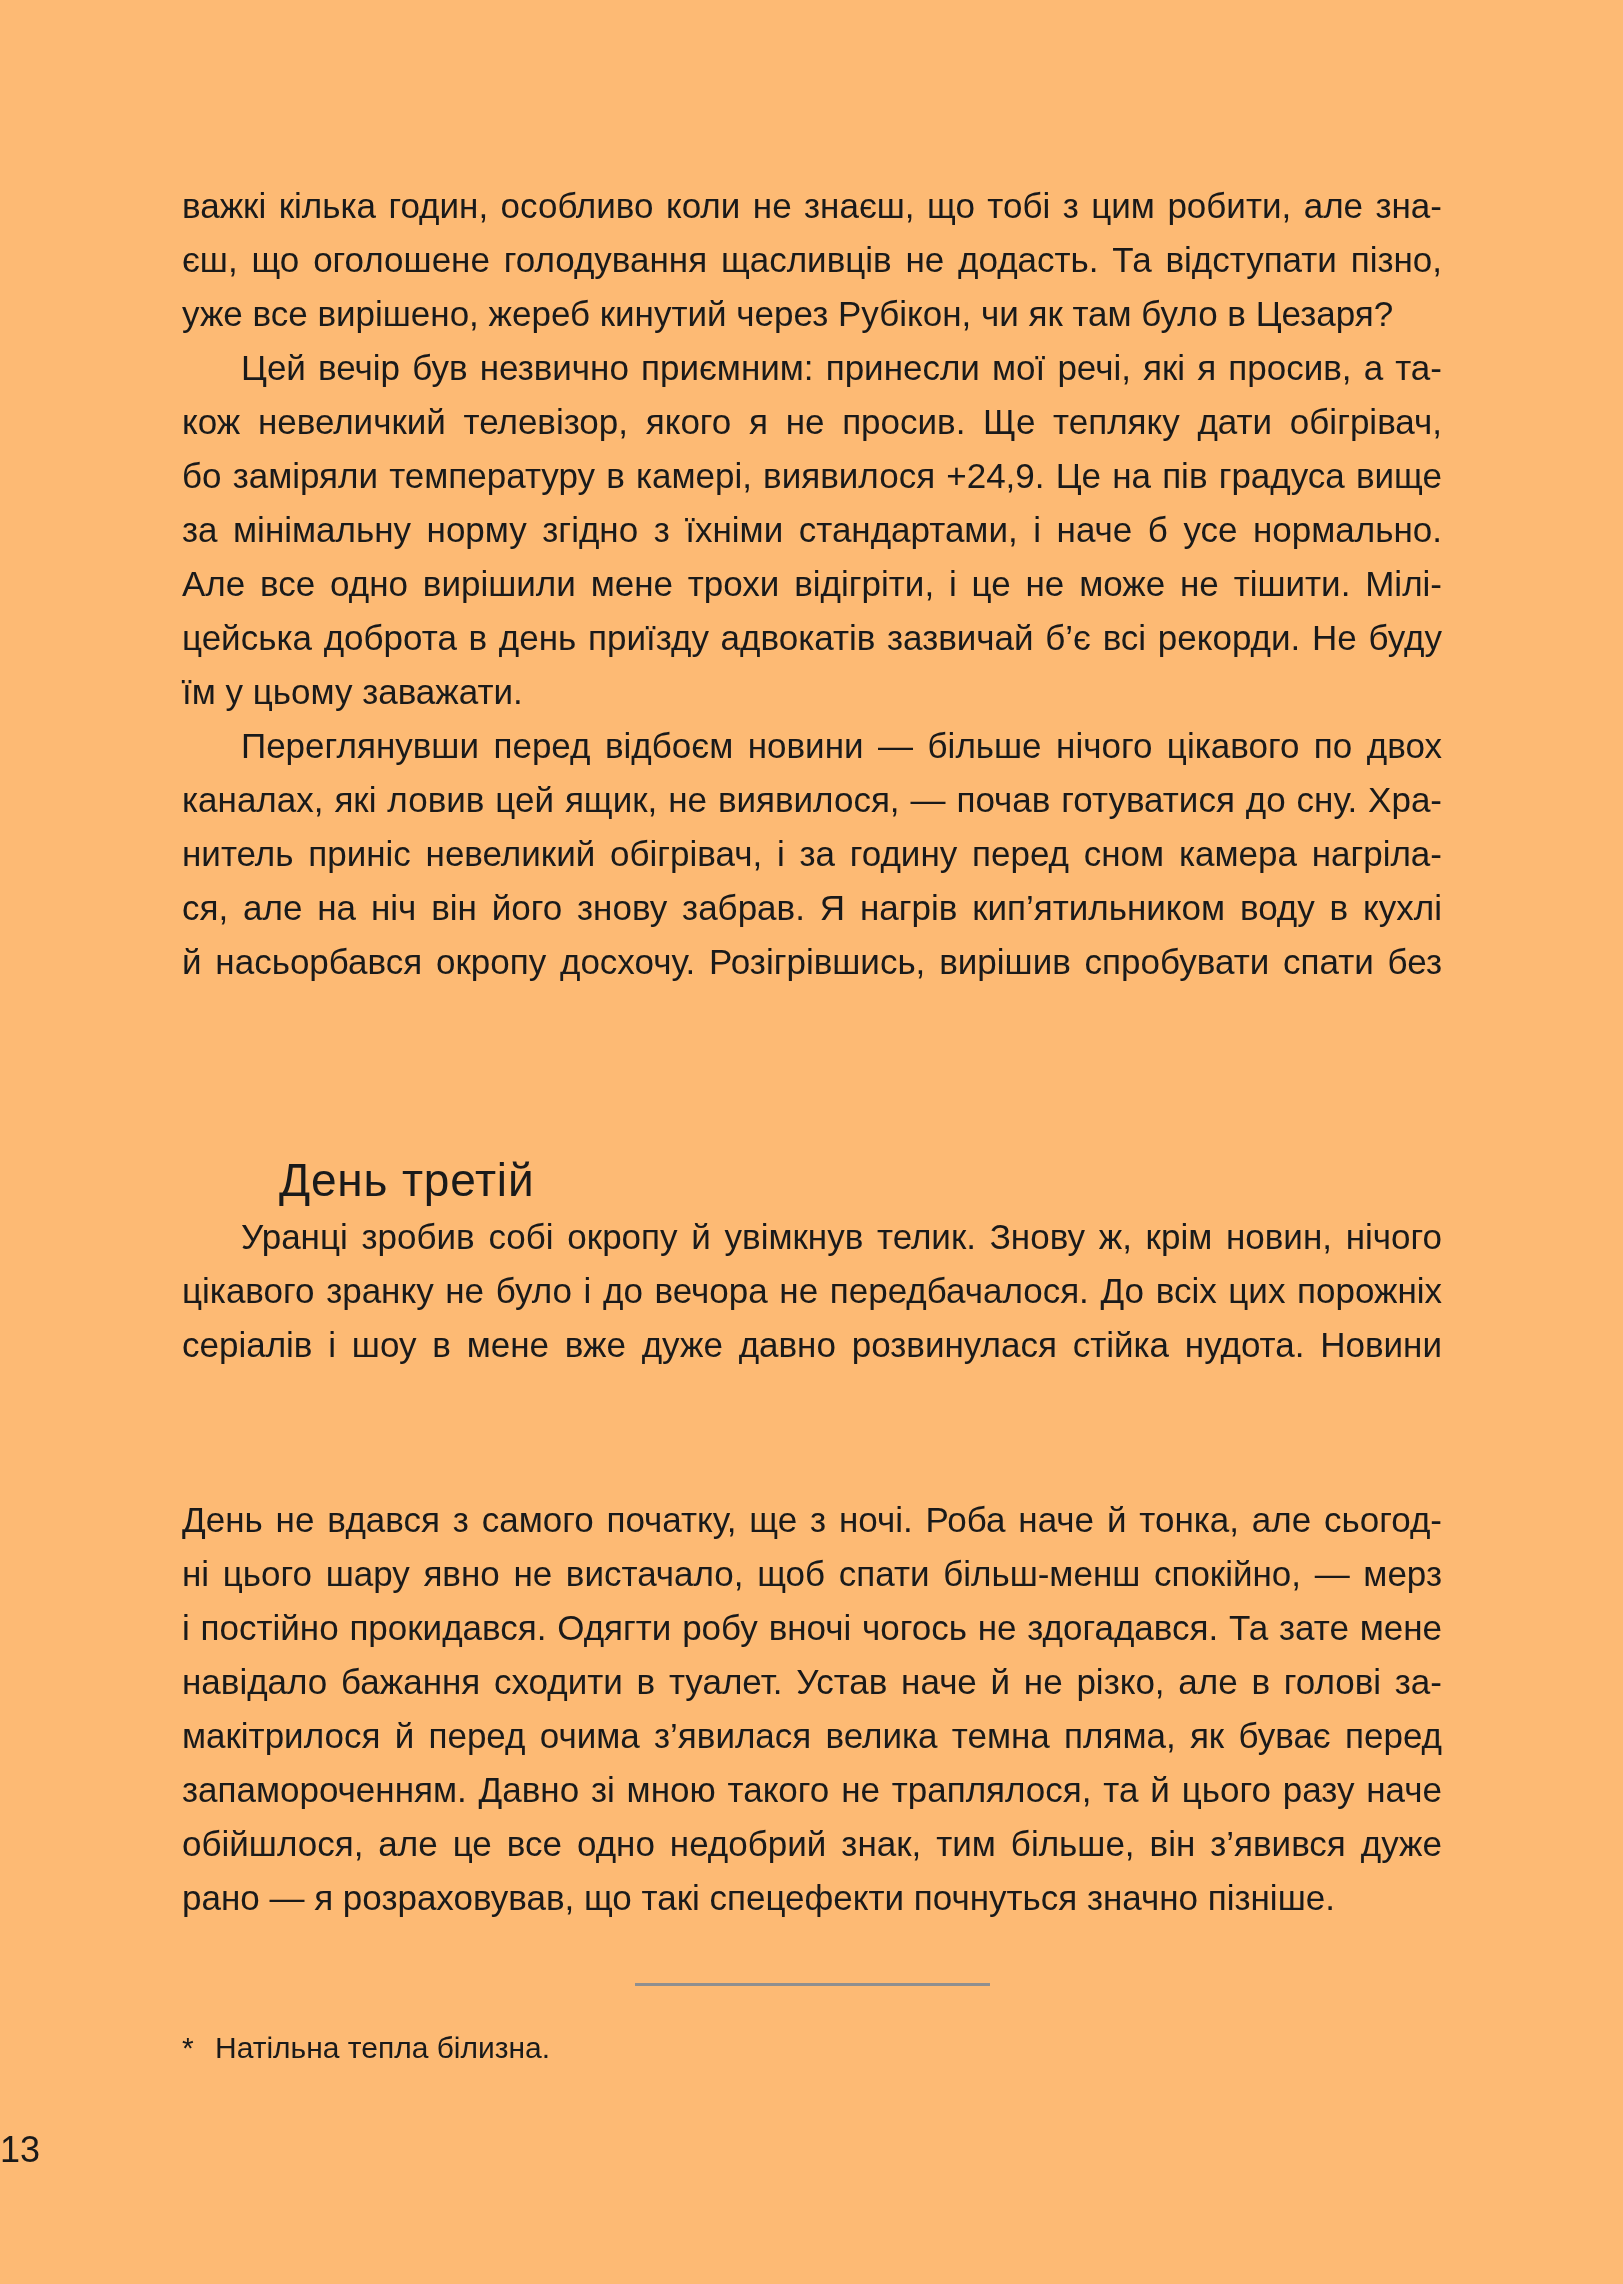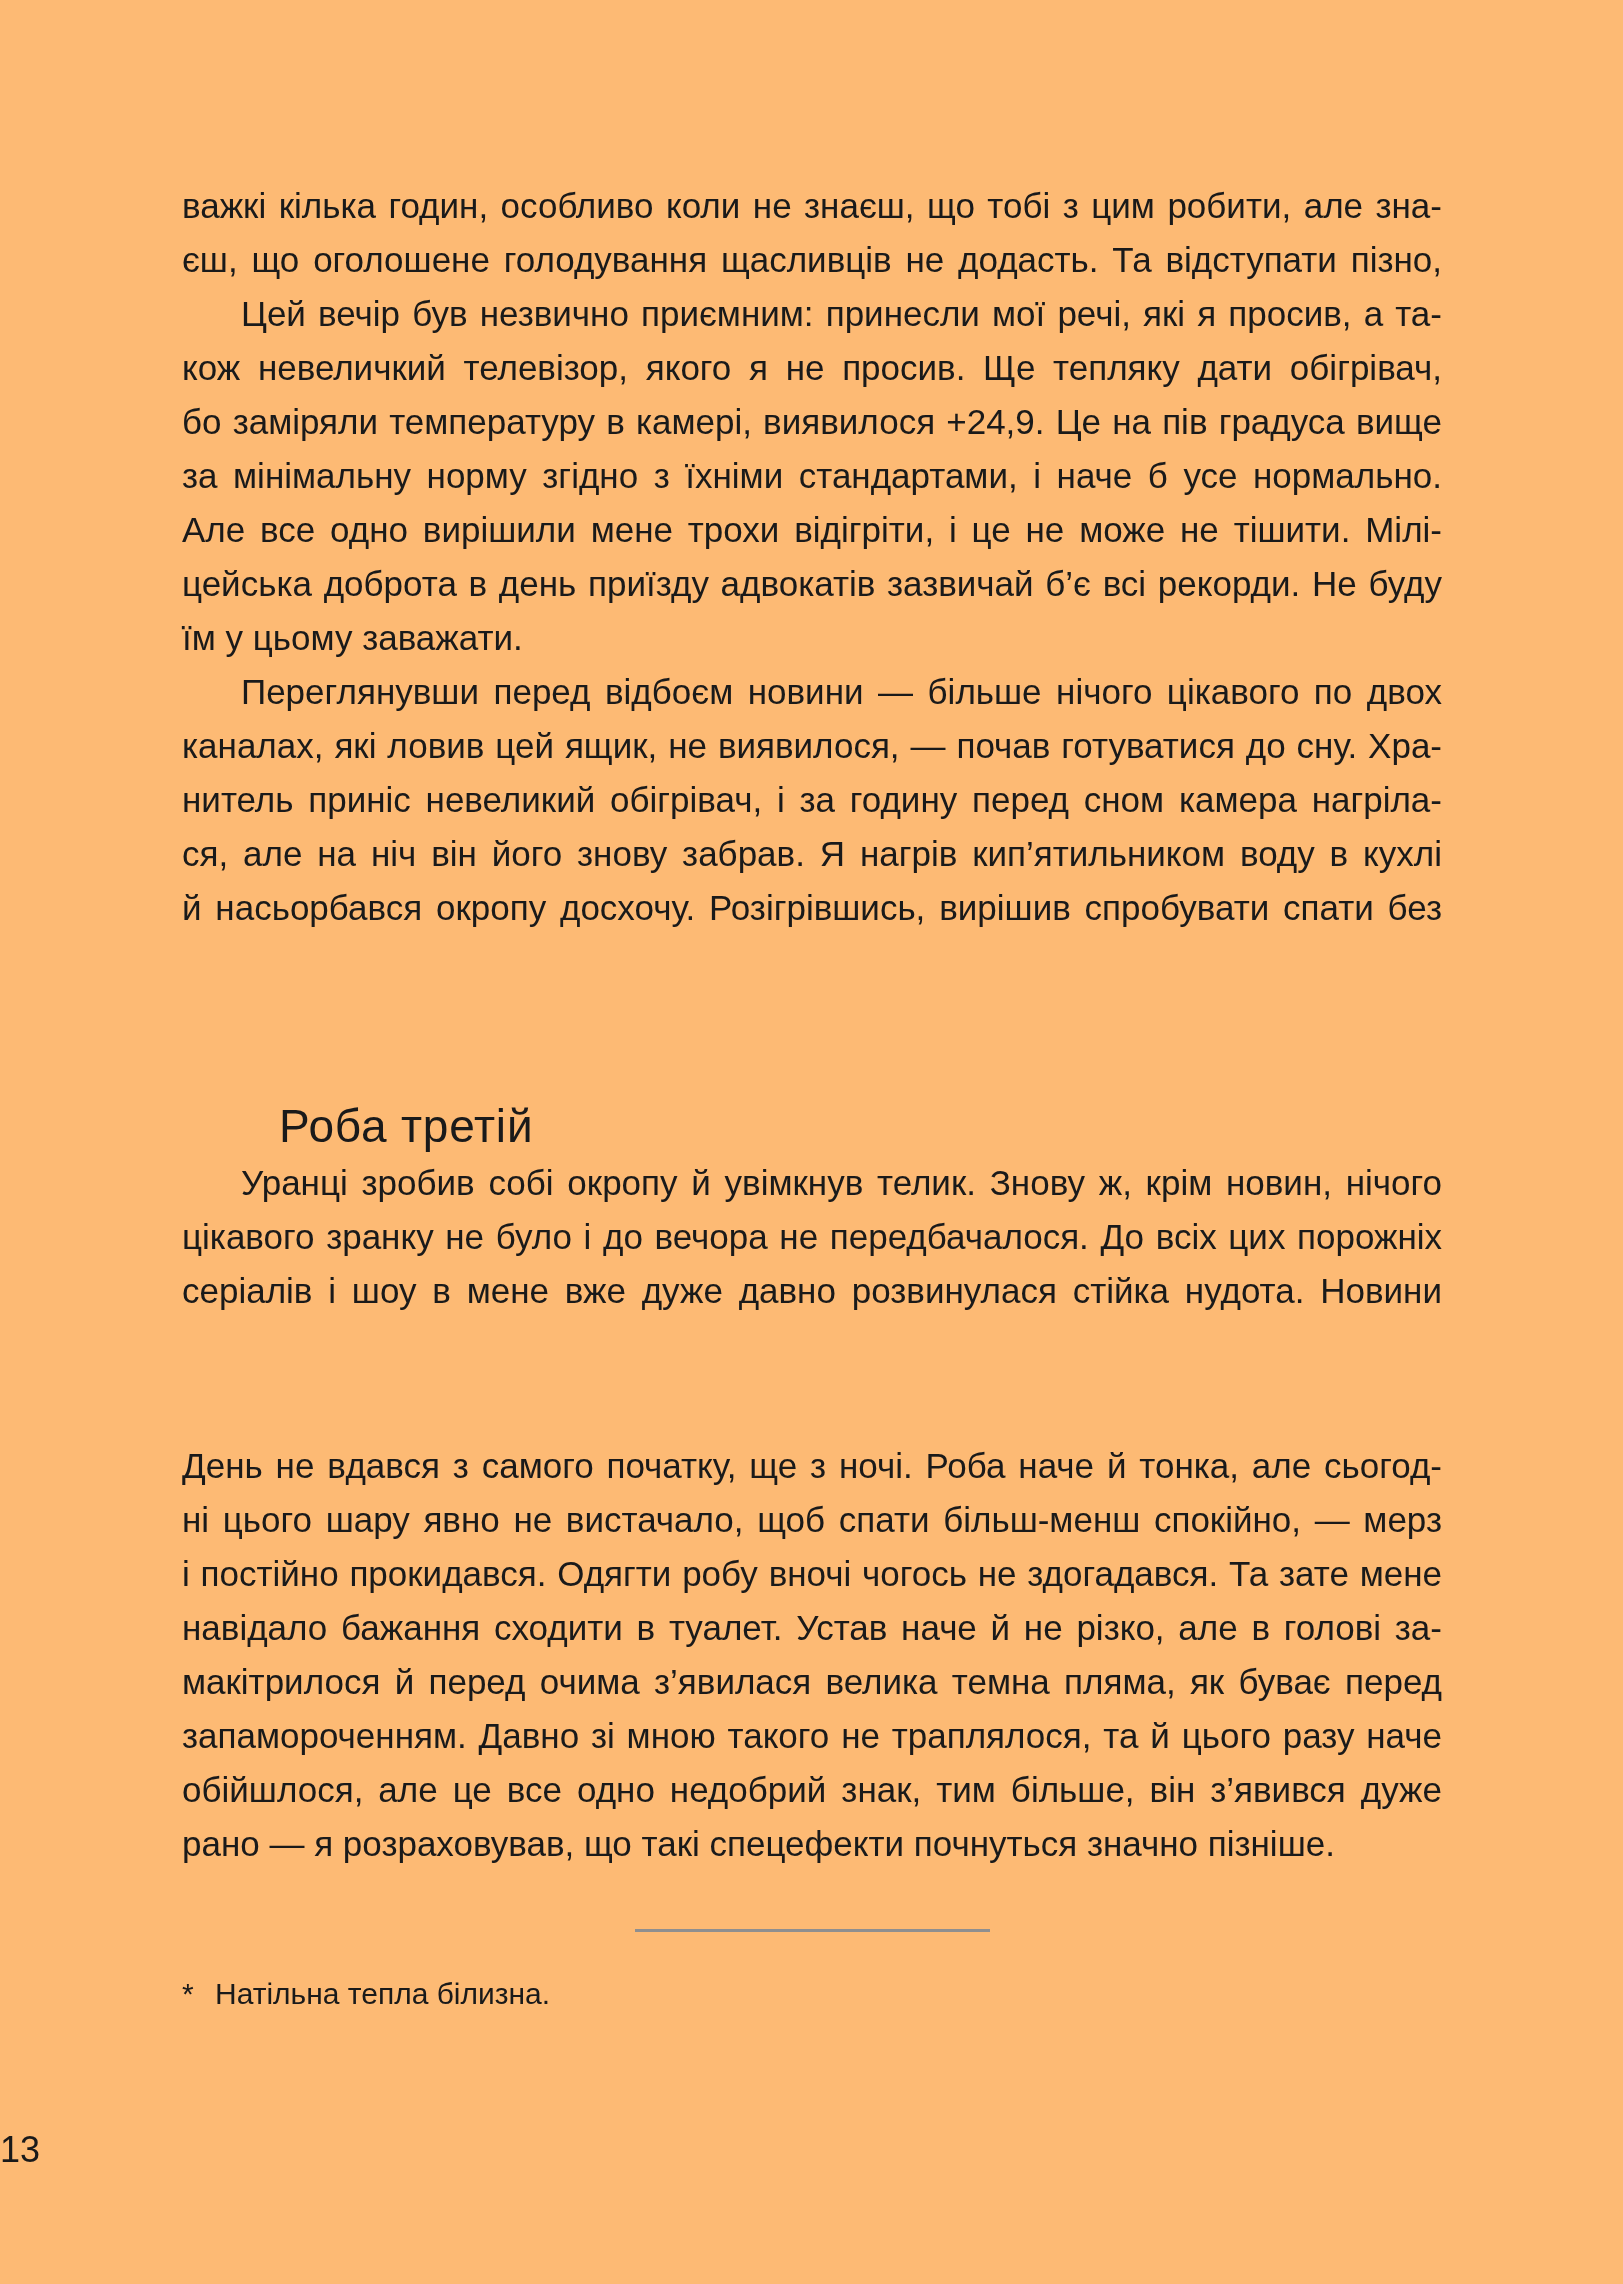--- a/index.html
+++ b/index.html
@@ -70,41 +70,42 @@
 </style>
 </head>
 <body>
 
 <main class="page">
   <section class="text-block">
 
     <p class="para">
         <span class="line">важкі кілька годин, особливо коли не знаєш, що тобі з цим робити, але зна-</span>
         <span class="line">єш, що оголошене голодування щасливців не додасть. Та відступати пізно,</span>
+        <span class="line line-last">уже все вирішено, жереб кинутий через Рубікон, чи як там було в Цезаря?</span>
       </p>
 
     <p class="para indent">
         <span class="line">Цей вечір був незвично приємним: принесли мої речі, які я просив, а та-</span>
         <span class="line">кож невеличкий телевізор, якого я не просив. Ще тепляку дати обігрівач,</span>
         <span class="line">бо заміряли температуру в камері, виявилося +24,9. Це на пів градуса вище</span>
         <span class="line">за мінімальну норму згідно з їхніми стандартами, і наче б усе нормально.</span>
         <span class="line">Але все одно вирішили мене трохи відігріти, і це не може не тішити. Мілі-</span>
         <span class="line">цейська доброта в день приїзду адвокатів зазвичай б’є всі рекорди. Не буду</span>
         <span class="line line-last">їм у цьому заважати.</span>
       </p>
 
     <p class="para indent">
         <span class="line">Переглянувши перед відбоєм новини — більше нічого цікавого по двох</span>
         <span class="line">каналах, які ловив цей ящик, не виявилося, — почав готуватися до сну. Хра-</span>
         <span class="line">нитель приніс невеликий обігрівач, і за годину перед сном камера нагріла-</span>
         <span class="line">ся, але на ніч він його знову забрав. Я нагрів кип’ятильником воду в кухлі</span>
         <span class="line">й насьорбався окропу досхочу. Розігрівшись, вирішив спробувати спати без</span>
       </p>
 
-    <h2 class="chapter-heading">Роба третій</h2>
+    <h2 class="chapter-heading">День третій</h2>
 
     <p class="para indent cont">
         <span class="line">Уранці зробив собі окропу й увімкнув телик. Знову ж, крім новин, нічого</span>
         <span class="line">цікавого зранку не було і до вечора не передбачалося. До всіх цих порожніх</span>
         <span class="line line-last">серіалів і шоу в мене вже дуже давно розвинулася стійка нудота. Новини</span>
       </p>
 
     <p class="para after-heading">
         <span class="line">День не вдався з самого початку, ще з ночі. Роба наче й тонка, але сьогод-</span>
         <span class="line">ні цього шару явно не вистачало, щоб спати більш-менш спокійно, — мерз</span>

